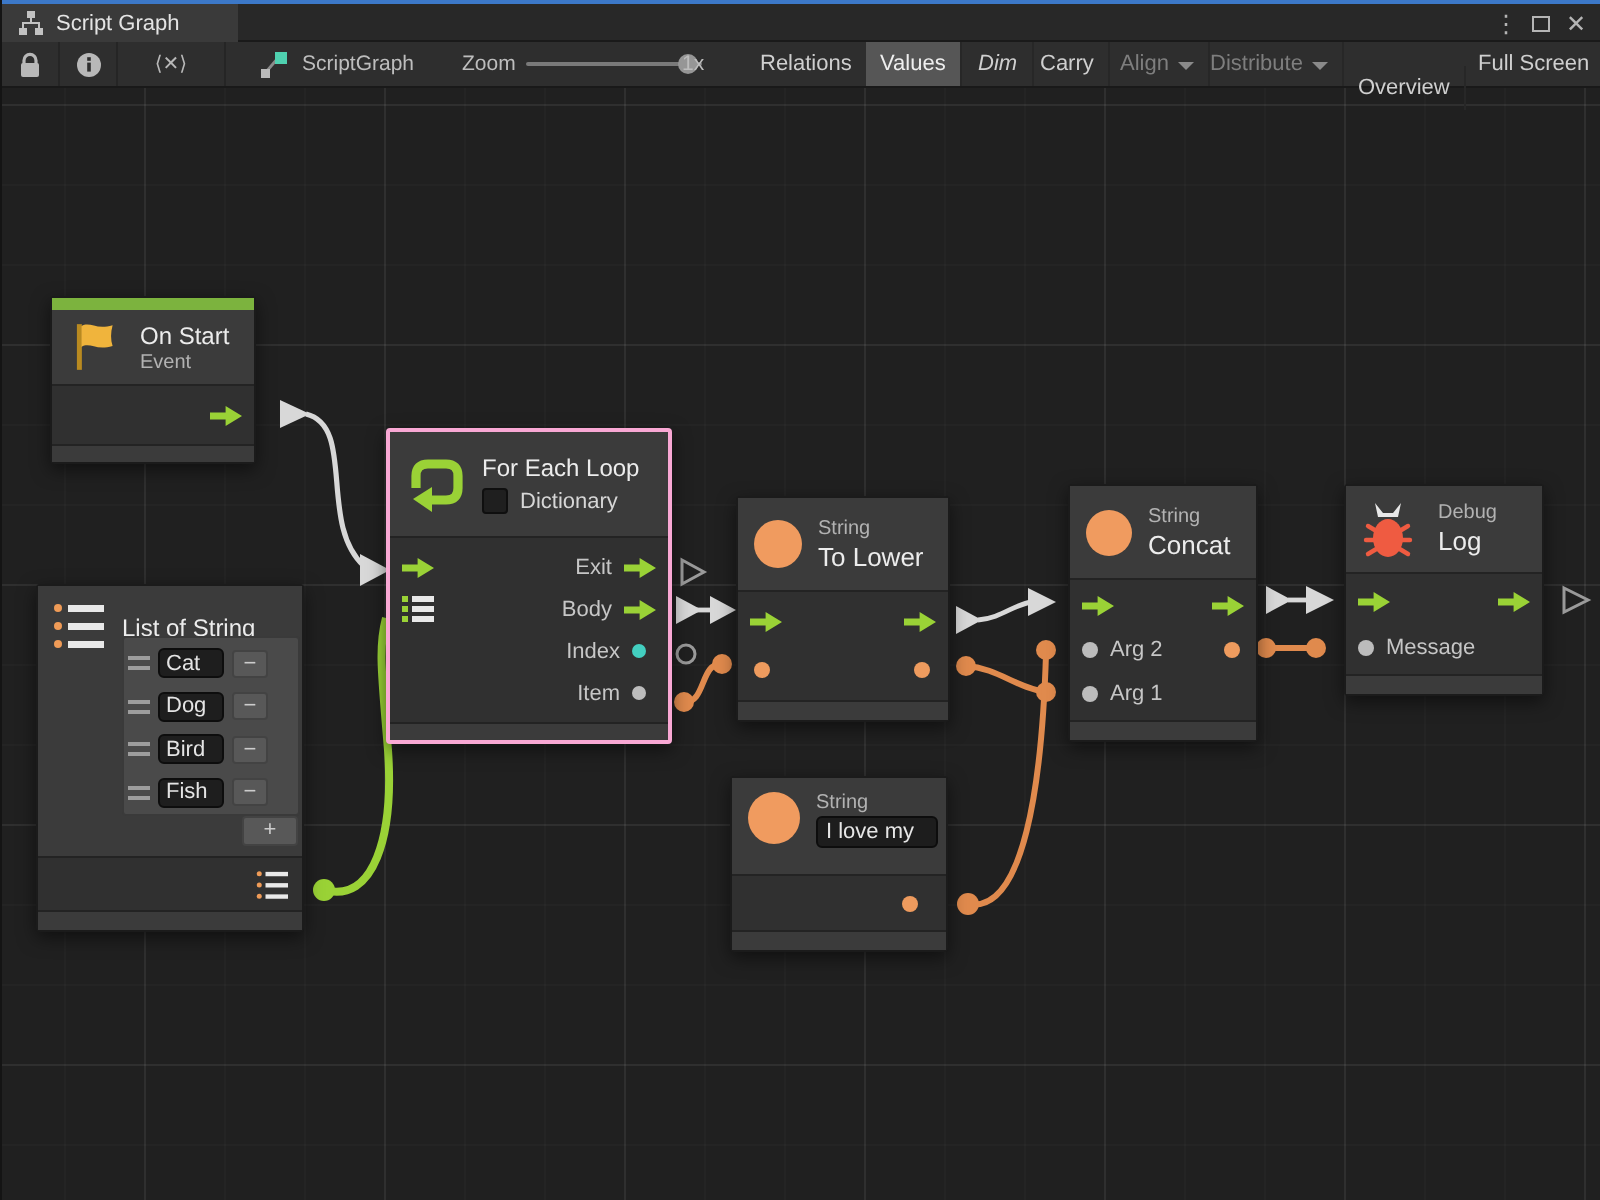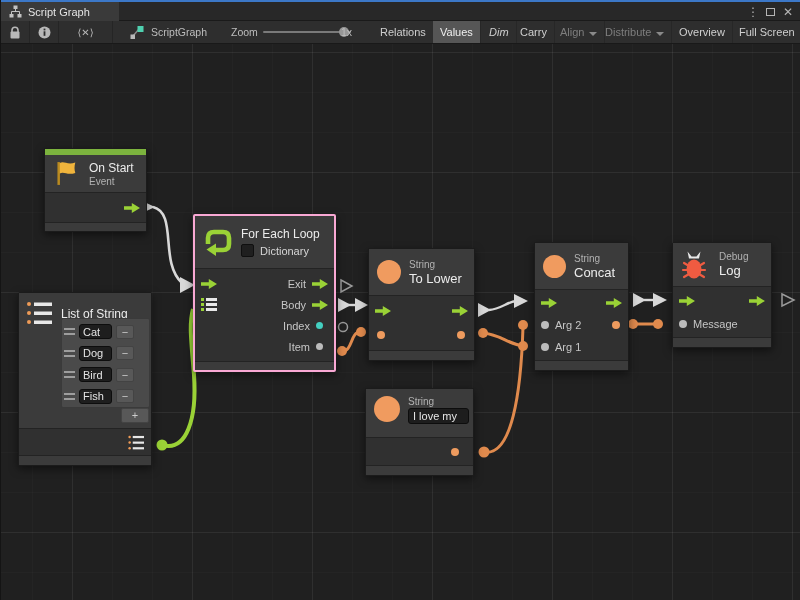--- a/index.html
+++ b/index.html
@@ -137,21 +137,21 @@
     <div id="zoom-track" class="abs" style="left:262px;width:88px;"></div>
     <div id="zoom-handle" class="abs" style="left:338px;"></div>
     <div class="tlabel" style="left:340px;">1x</div>
 
     <div class="tbtn" style="left:372px;">Relations</div>
     <div class="tbtn active" style="left:432px;">Values</div>
     <div class="tbtn" style="left:481px;font-style:italic;">Dim</div>
     <div class="tbtn" style="left:512px;">Carry</div>
     <div class="tbtn disabled" style="left:552px;"><span>Align</span><span class="dd"></span></div>
     <div class="tbtn disabled" style="left:597px;"><span>Distribute</span><span class="dd"></span></div>
-    <div class="tbtn" style="left:671px;">Overview</div>
+    <div class="tbtn" style="left:671px;margin-top:12px;">Overview</div>
     <div class="tbtn" style="left:731px;border-right:none;">Full Screen</div>
   </div>
 
   <div id="canvas" class="abs"></div>
 
   <svg id="wires" class="abs" viewBox="0 0 800 600">
 
     <g>
       <polygon points="139,200 154,207 139,214" fill="#d8d8d8"></polygon>
       <path d="M152,207 C177,213 158,262 181,283" stroke="#d8d8d8" stroke-width="2.6" fill="none"></path>
@@ -203,21 +203,21 @@
       <path d="M632,324 L657,324" stroke="#e08a4d" stroke-width="3" fill="none"></path>
       <circle cx="632" cy="324" r="5" fill="#e08a4d"></circle>
         <circle cx="657" cy="324" r="5" fill="#e08a4d"></circle>
     </g>
 
     <polygon points="340,280 351,286 340,292" fill="none" stroke="#9a9a9a" stroke-width="1.5"></polygon>
     <circle cx="342" cy="327" r="4.5" fill="none" stroke="#9a9a9a" stroke-width="1.5"></circle>
     <polygon points="781,294 793,300 781,306" fill="none" stroke="#9a9a9a" stroke-width="1.5"></polygon>
   </svg>
 
-  <div class="node" style="left:43px;top:148px;width:103px;">
+  <div class="node" style="left:24px;top:148px;width:103px;">
     <div style="height:6px;background:#7cb33e;"></div>
     <div class="nheader" style="height:37px;">
       <svg width="28" height="27" viewBox="0 0 26 26">
         <path d="M5 2v22" stroke="#b98a20" stroke-width="2.4"></path>
         <path d="M6 3 C10 .5 13 5 21 2.5 C20 6 20 9.5 21 12.5 C13 15 10 10.5 6 13 Z" fill="#f0b43c"></path>
       </svg>
       <div class="htext">
         <span class="ntitle">On Start</span>
         <span class="ncat">Event</span>
       </div>

